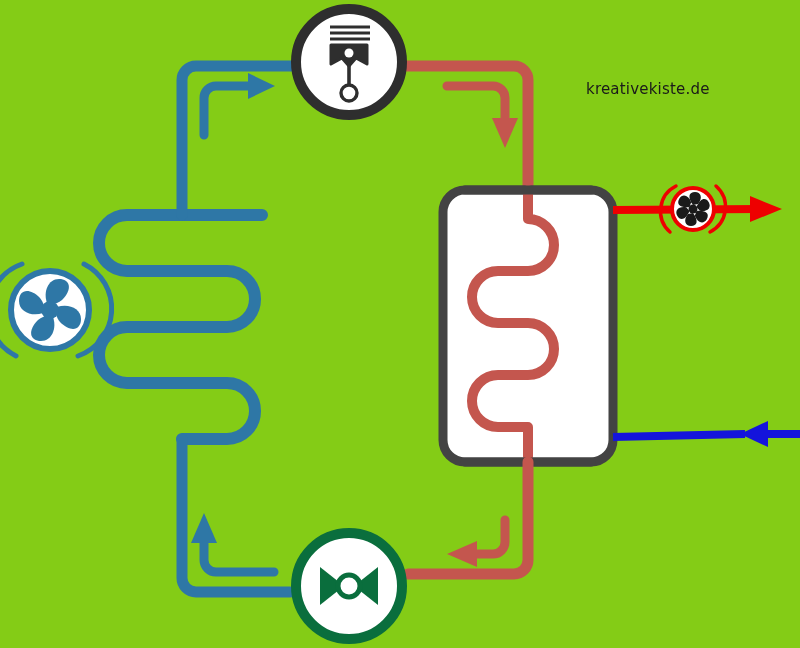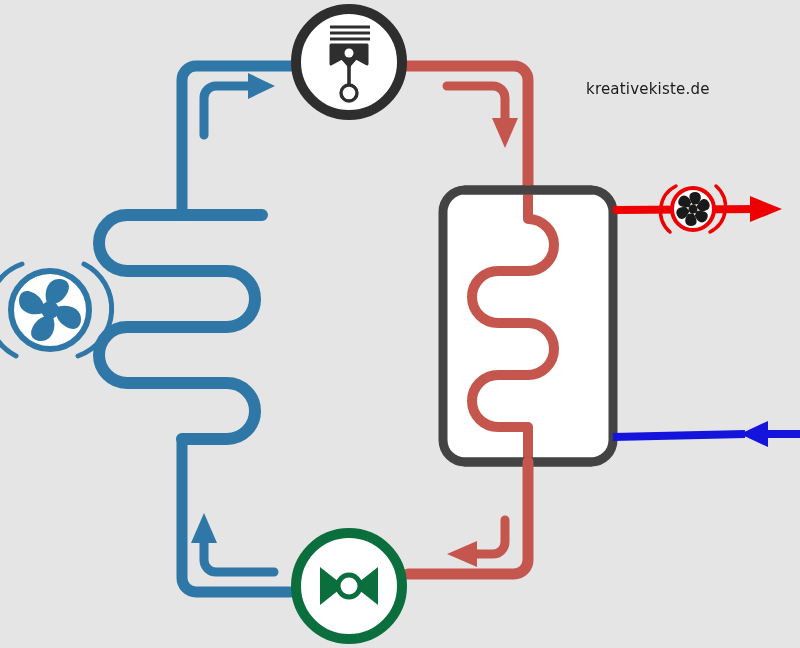--- a/index.html
+++ b/index.html
@@ -4,21 +4,21 @@
 <style>
   html, body {
     margin: 0;
     padding: 0;
     background: #ffffff;
   }
   #stage {
     position: relative;
     width: 800px;
     height: 648px;
-    background: #e5e5e5;
+    background: #84cc16;
     overflow: hidden;
     font-family: "DejaVu Sans", sans-serif;
   }
   #diagram {
     position: absolute;
     left: 0;
     top: 0;
     width: 800px;
     height: 648px;
   }

